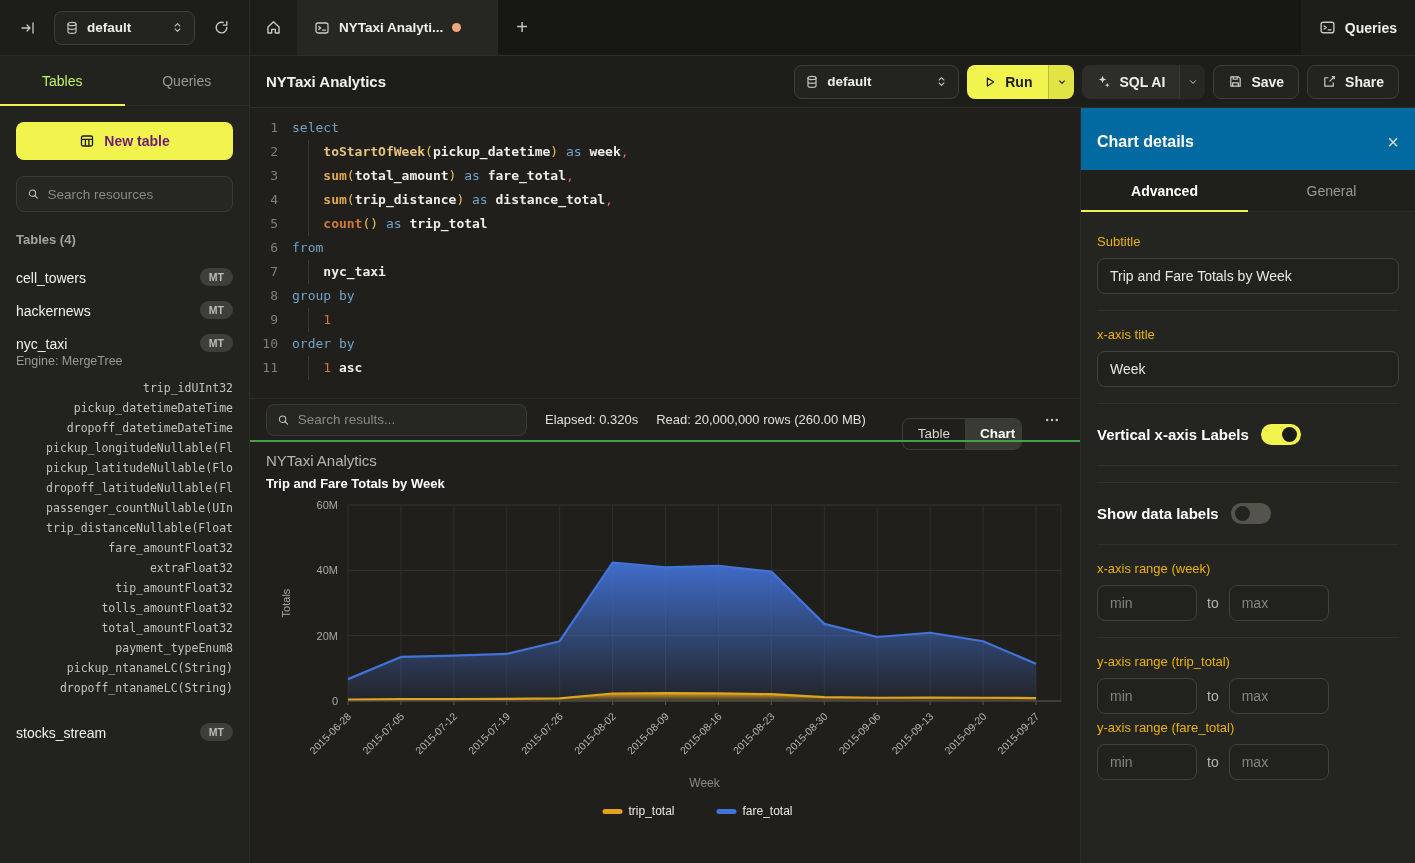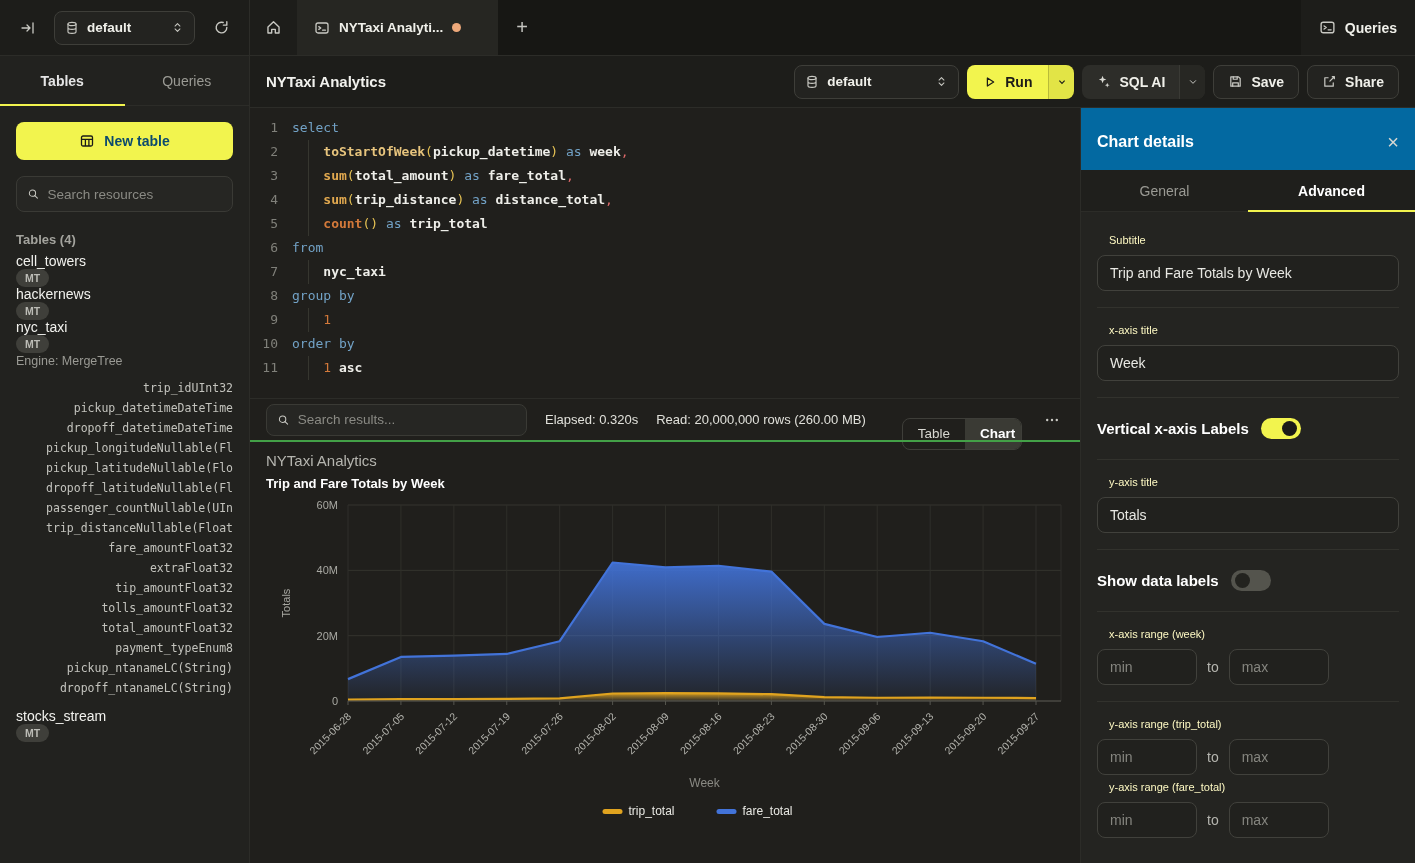--- a/index.html
+++ b/index.html
@@ -27,28 +27,28 @@
   .content { display:flex; height:807px; }
   .sidebar { width:250px; background:#22221f; border-right:1px solid #2c2c28; display:flex; flex-direction:column; }
   .right-col { flex:1; display:flex; flex-direction:column; }
   .body-row { flex:1; display:flex; min-height:0; }
   .main { width:830px; background:#201f1c; display:flex; flex-direction:column; }
   .details { width:335px; background:#242421; border-left:1px solid #2c2c28; display:flex; flex-direction:column; }
 
   
   .side-tabs { display:flex; height:50px; border-bottom:1px solid #2c2c28; }
   .side-tab { flex:1; display:flex; align-items:center; justify-content:center; font-size:14px; color:#9a9a94; cursor:pointer; position:relative; }
-  .side-tab.active { color:#e5e5e5; font-weight:700; }
+  .side-tab.active { color:#bef264; font-weight:400; }
   .side-tab.active::after { content:""; position:absolute; left:0; right:0; bottom:-1px; height:2px; background:#f2f44e; }
-  .newtable-btn { margin:16px; height:38px; border-radius:8px; background:#f2f44e; color:#0c4a6e; display:flex; align-items:center; justify-content:center; gap:9px; font-weight:600; font-size:14px; cursor:pointer; }
+  .newtable-btn { margin:16px; height:38px; border-radius:8px; background:#f2f44e; color:#701a75; display:flex; align-items:center; justify-content:center; gap:9px; font-weight:600; font-size:14px; cursor:pointer; }
   .search-box { margin:0 16px 14px; height:36px; display:flex; align-items:center; gap:8px; padding:0 10px; background:#26262;background:#262623; border:1px solid #39392f; border:1px solid #3a3a35; border-radius:8px; }
   .search-box input { background:transparent; border:none; outline:none; color:#e8e8e3; font-size:13.5px; width:100%; font-family:"Liberation Sans",sans-serif; }
   .search-box input::placeholder { color:#8a8a84; }
   .sec-label { margin:6px 16px 6px; color:#a3a39d; font-size:13px; font-weight:600; }
-  .tbl-row { display:flex; align-items:flex-start; justify-content:space-between; padding:0 16px; height:33px; cursor:pointer;flex-direction:column; }
+  .tbl-row { display:flex; align-items:flex-end; justify-content:space-between; padding:0 16px; height:33px; cursor:pointer; }
   .tbl-name { color:#f2f2ee; font-size:14px; font-weight:500; }
   .mt-badge { background:#3f3f3a; color:#bcbcb6; font-size:10.5px; font-weight:700; padding:3px 9px; border-radius:10px; }
   .tbl-engine { padding:2px 16px 8px; color:#9a9a94; font-size:12.5px; }
   .cols { padding:2px 0 10px; }
   .col-row { display:flex; justify-content:flex-end; padding:0 16px; height:20px; align-items:center; font-family:"DejaVu Sans Mono",monospace; font-size:11.5px; color:#c3c3bd; }
 
   
   .main-header { height:52px; display:flex; align-items:center; padding:0 16px; gap:8px; border-bottom:1px solid #2c2c28; background:#1d1d1a; }
   .main-title { font-size:15px; font-weight:600; color:#f2f2ee; flex:1; }
   .hdr-db { width:165px; flex:none; }
@@ -90,21 +90,21 @@
   
   .dt-header { display:flex; align-items:center; justify-content:space-between; padding:24px 16px 18px; background:#0369a1; }
   .dt-title { font-size:16px; font-weight:700; color:#ffffff; }
   .dt-close { font-size:20px; color:#d8d8d2; cursor:pointer; line-height:1; }
   .dt-tabs { display:flex; height:42px; border-bottom:1px solid #2c2c28; background:#1f1f1c; }
   .dt-tab { flex:1; display:flex; align-items:center; justify-content:center; font-size:14px; color:#9a9a94; cursor:pointer; position:relative; }
   .dt-tab.active { color:#ffffff; font-weight:700; }
   .dt-tab.active::after { content:""; position:absolute; left:0; right:0; bottom:-1px; height:2.5px; background:#f2f44e; }
   .dt-body { flex:1; padding:22px 16px 0; overflow:hidden; }
   .grp { margin-bottom:6px; }
-  .flabel { font-size:11px; color:#fef9c3; margin-bottom:9px;margin-left:12px; }
+  .flabel { font-size:13px; color:#eab308; margin-bottom:9px; }
   .tinput { width:100%; height:36px; background:#21211e; border:1px solid #41413c; border-radius:8px; padding:0 12px; color:#e8e8e3; font-size:14px; font-family:"Liberation Sans",sans-serif; outline:none; }
   .tinput::placeholder { color:#85857f; }
   .divider { height:1px; background:#32322d; margin:16px 0; }
   .trow { display:flex; align-items:center; gap:12px; padding:4px 0; }
   .tlabel { font-size:15px; font-weight:700; color:#ffffff; }
   .toggle { width:40px; height:21px; border-radius:11px; background:#54544d; position:relative; cursor:pointer; flex:none; }
   .toggle .knob { position:absolute; top:3px; left:4px; width:15px; height:15px; border-radius:50%; background:#23231f; }
   .toggle.on { background:#f2f44e; }
   .toggle.on .knob { left:auto; right:4px; background:#1b1b18; }
   .rrow { display:flex; align-items:center; gap:10px; }
@@ -491,36 +491,35 @@
             </svg>
         </div>
       </main>
 
       <aside class="details">
         <div class="dt-header">
           <span class="dt-title">Chart details</span>
           <span class="dt-close">×</span>
         </div>
         <div class="dt-tabs">
+          <div class="dt-tab active">Advanced</div>
           <div class="dt-tab">General</div>
-          <div class="dt-tab active">Advanced</div>
         </div>
         <div class="dt-body">
             <div class="grp"><div class="flabel">Subtitle</div><input class="tinput" value="Trip and Fare Totals by Week" style=""></div>
             <div class="divider"></div>
             <div class="grp"><div class="flabel">x-axis title</div><input class="tinput" value="Week" style=""></div>
             <div class="divider"></div>
             <div class="grp trow">
               <span class="tlabel">Vertical x-axis Labels</span>
               <span class="toggle on">
                 <span class="knob"></span>
               </span>
             </div>
             <div class="divider"></div>
-            <div class="grp"><div class="flabel">y-axis title</div><input class="tinput" value="Totals" style=""></div>
             <div class="divider"></div>
             <div class="grp trow">
               <span class="tlabel">Show data labels</span>
               <span class="toggle">
                 <span class="knob"></span>
               </span>
             </div>
             <div class="divider"></div>
             <div class="grp">
               <div class="flabel">x-axis range (week)</div>

